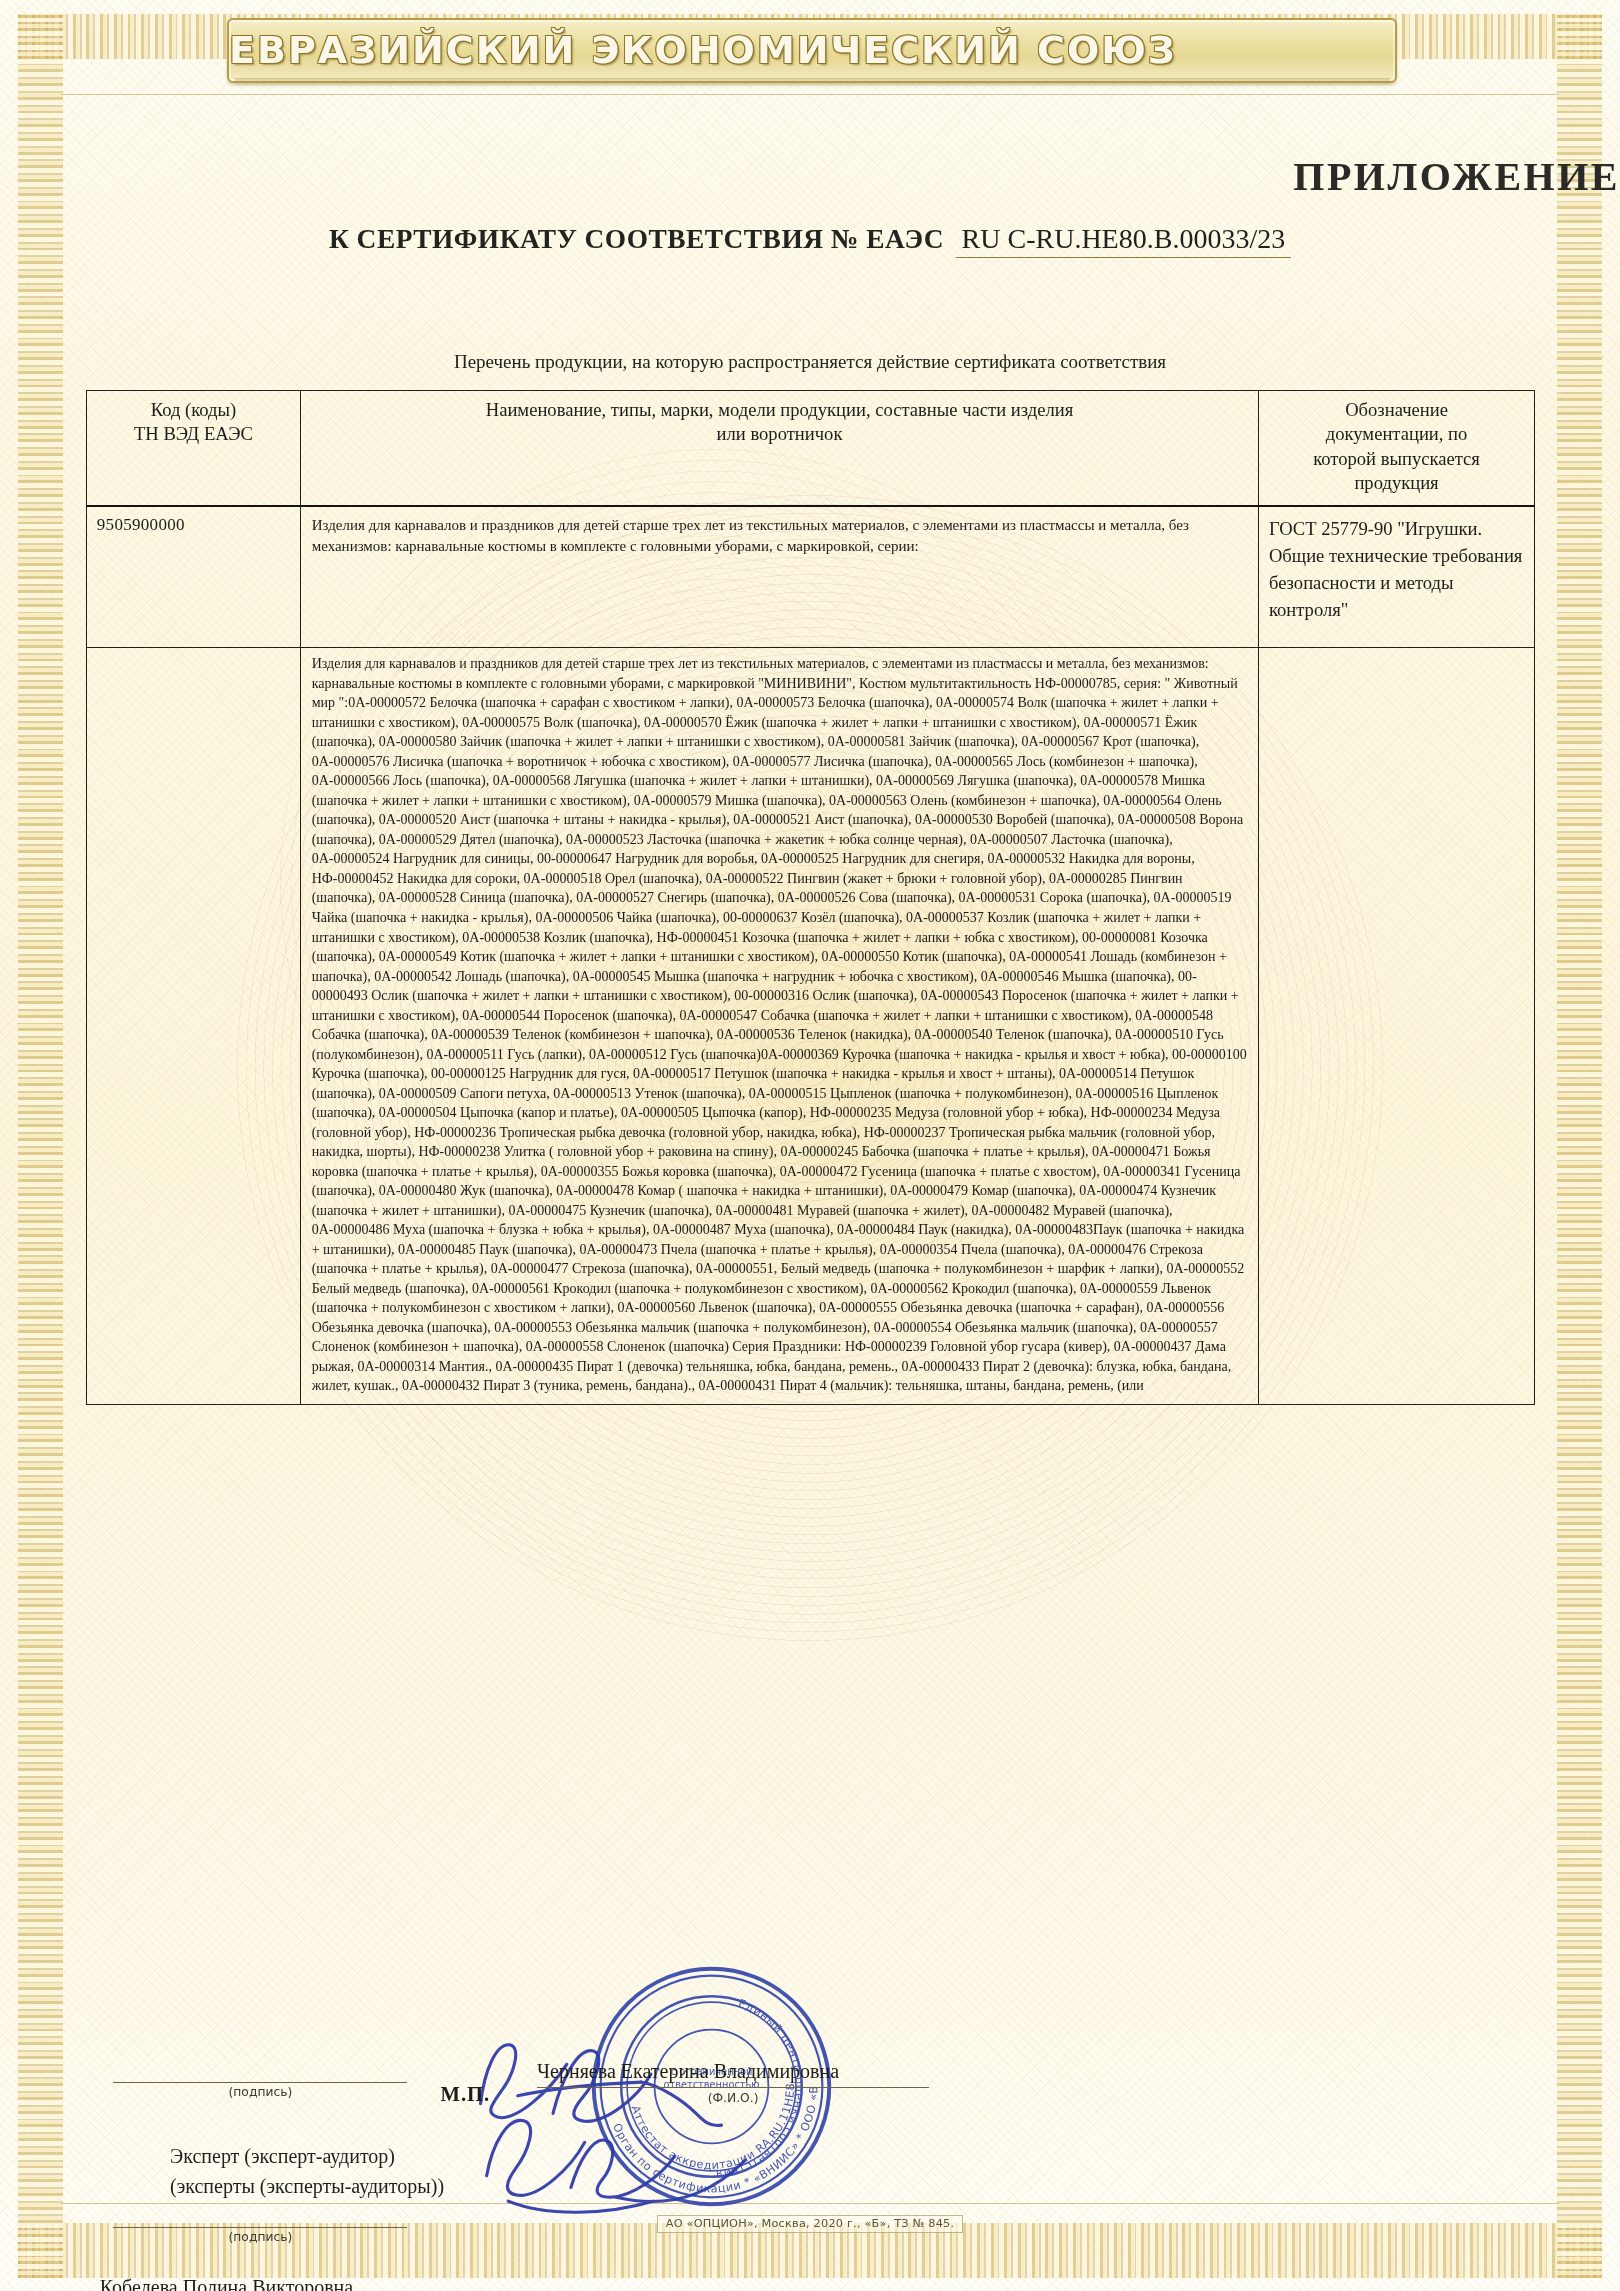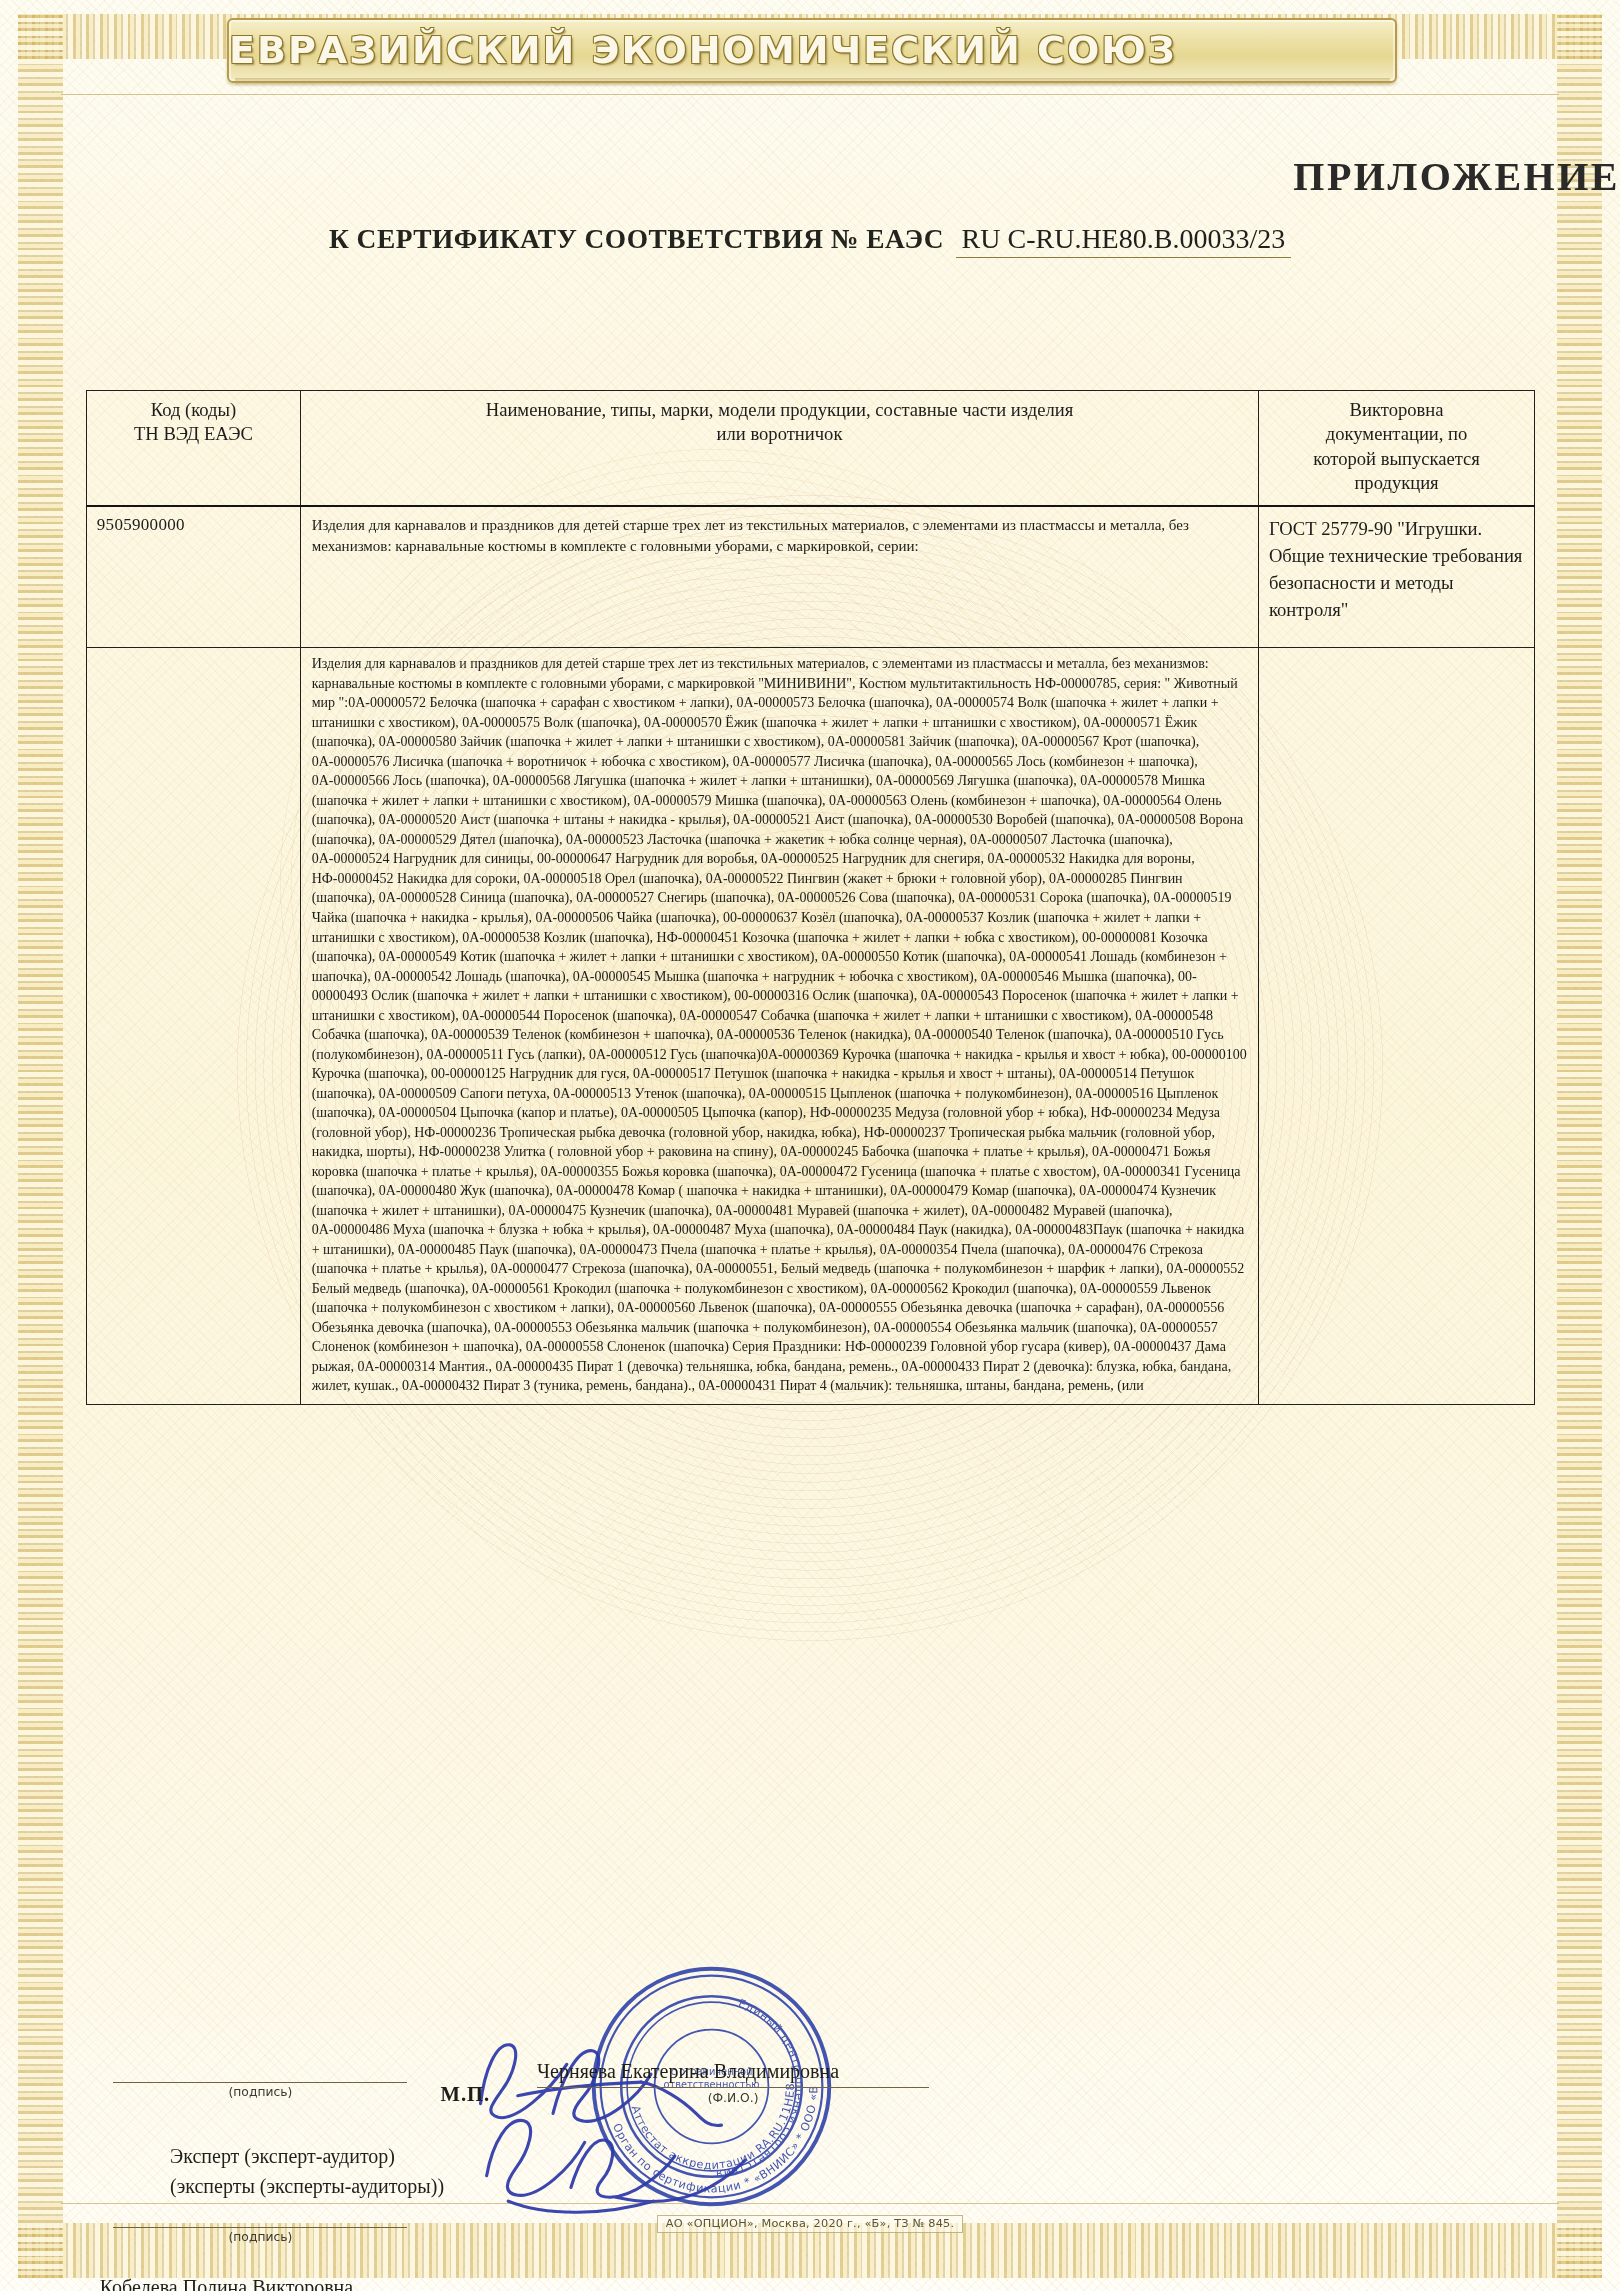--- a/index.html
+++ b/index.html
@@ -378,39 +378,40 @@
   <div class="banner-shadow"></div>
 
   <div class="doc-title">ПРИЛОЖЕНИЕ</div>
 
   <div class="cert-line">
     <span class="cert-label">К СЕРТИФИКАТУ СООТВЕТСТВИЯ № ЕАЭС</span>
     <span class="cert-number">RU C-RU.НЕ80.В.00033/23</span>
   </div>
 
 
+  <div class="list-caption">Перечень продукции, на которую распространяется действие сертификата соответствия</div>
 
   <table class="prod-table">
     <colgroup>
       <col class="col-code">
       <col class="col-name">
       <col class="col-doc">
     </colgroup>
     <thead>
       <tr>
         <th>
           <span>Код (коды)</span><br>
           <span>ТН ВЭД ЕАЭС</span>
         </th>
         <th>
           <span>Наименование, типы, марки, модели продукции, составные части изделия</span><br>
           <span>или воротничок</span>
         </th>
         <th>
-          <span>Викторовна</span><br>
+          <span>Обозначение</span><br>
           <span>документации, по</span><br>
           <span>которой выпускается</span><br>
           <span>продукция</span>
         </th>
       </tr>
     </thead>
     <tbody>
       <tr class="row-first">
         <td class="cell-code">9505900000</td>
         <td class="cell-name">Изделия для карнавалов и праздников для детей старше трех лет из текстильных материалов, с элементами из пластмассы и металла, без механизмов: карнавальные костюмы в комплекте с головными уборами, с маркировкой, серии:</td>

